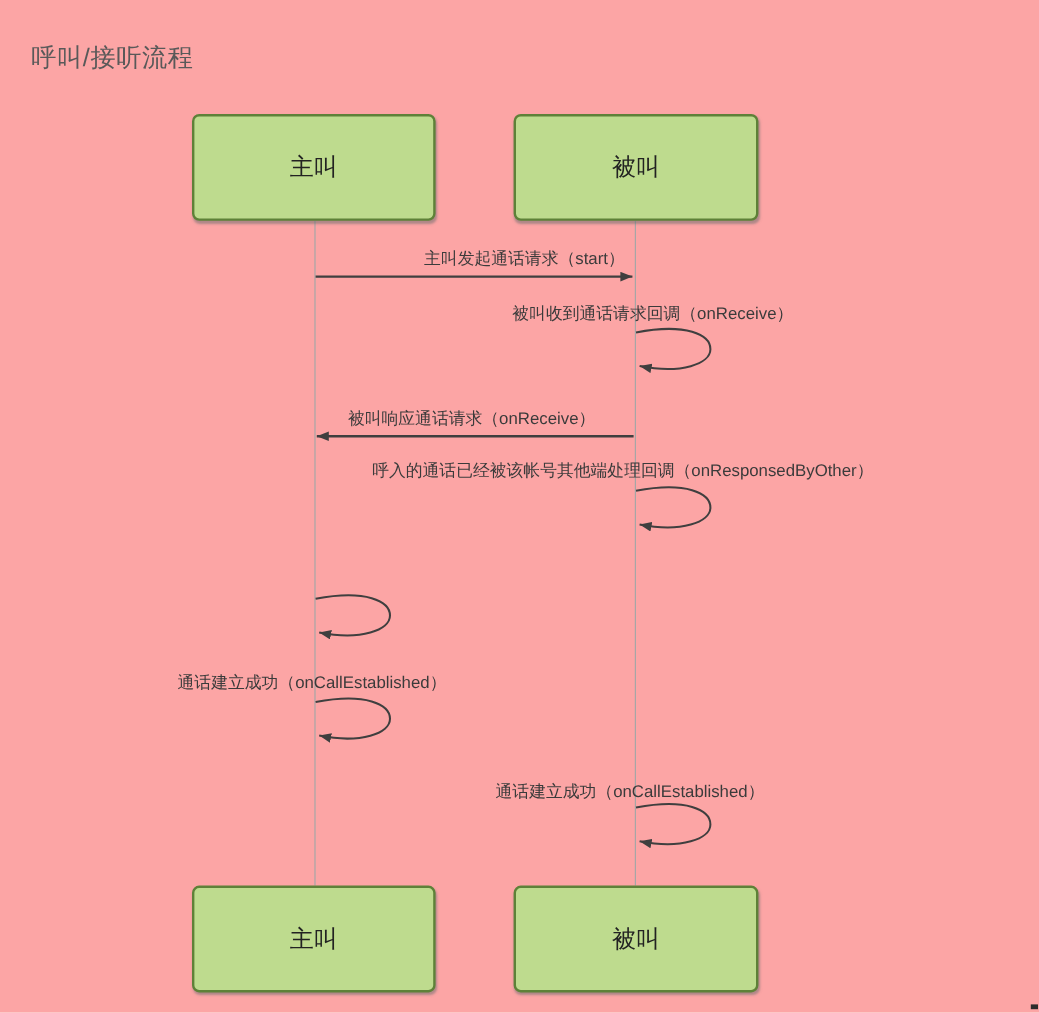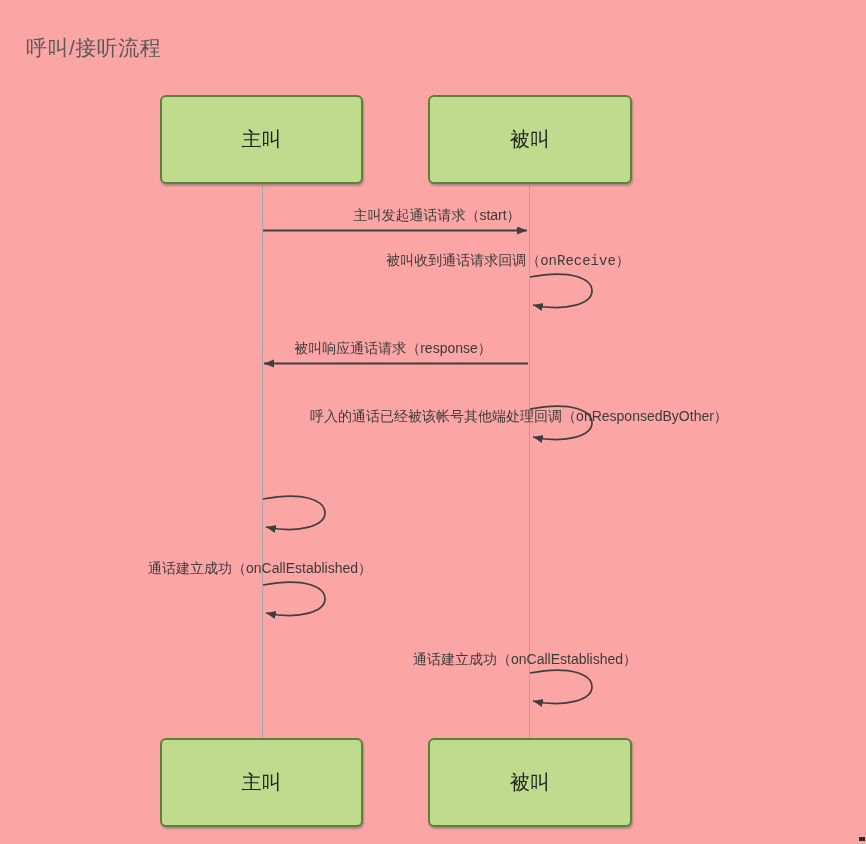--- a/index.html
+++ b/index.html
@@ -99,20 +99,20 @@
     <span>被叫</span>
   </div>
   <div class="actor-box" style="left:160px; top:738px; width:203px; height:89px;">
     <span>主叫</span>
   </div>
   <div class="actor-box" style="left:428px; top:738px; width:204px; height:89px;">
     <span>被叫</span>
   </div>
 
   <div class="msg-label" style="left:397px; top:206px;margin-left:40px;">主叫发起通话请求（start）</div>
-  <div class="msg-label" style="left:508px; top:252px;font-family:Liberation Mono, monospace;">被叫收到通话请求回调（onReceive）</div>
-  <div class="msg-label" style="left:393px; top:339px;">被叫响应通话请求（response）</div>
-  <div class="msg-label" style="left:519px; top:383px;margin-top:24px;">呼入的通话已经被该帐号其他端处理回调（onResponsedByOther）</div>
+  <div class="msg-label" style="left:544px; top:252px;">被叫收到通话请求回调（onReceive）</div>
+  <div class="msg-label" style="left:393px; top:339px;">被叫响应通话请求（onReceive）</div>
+  <div class="msg-label" style="left:519px; top:383px;">呼入的通话已经被该帐号其他端处理回调（onResponsedByOther）</div>
   <div class="msg-label" style="left:260px; top:559px;">通话建立成功（onCallEstablished）</div>
   <div class="msg-label" style="left:525px; top:650px;">通话建立成功（onCallEstablished）</div>
 
   <div class="corner-artifact"></div>
 </div>
 
 </body></html>

